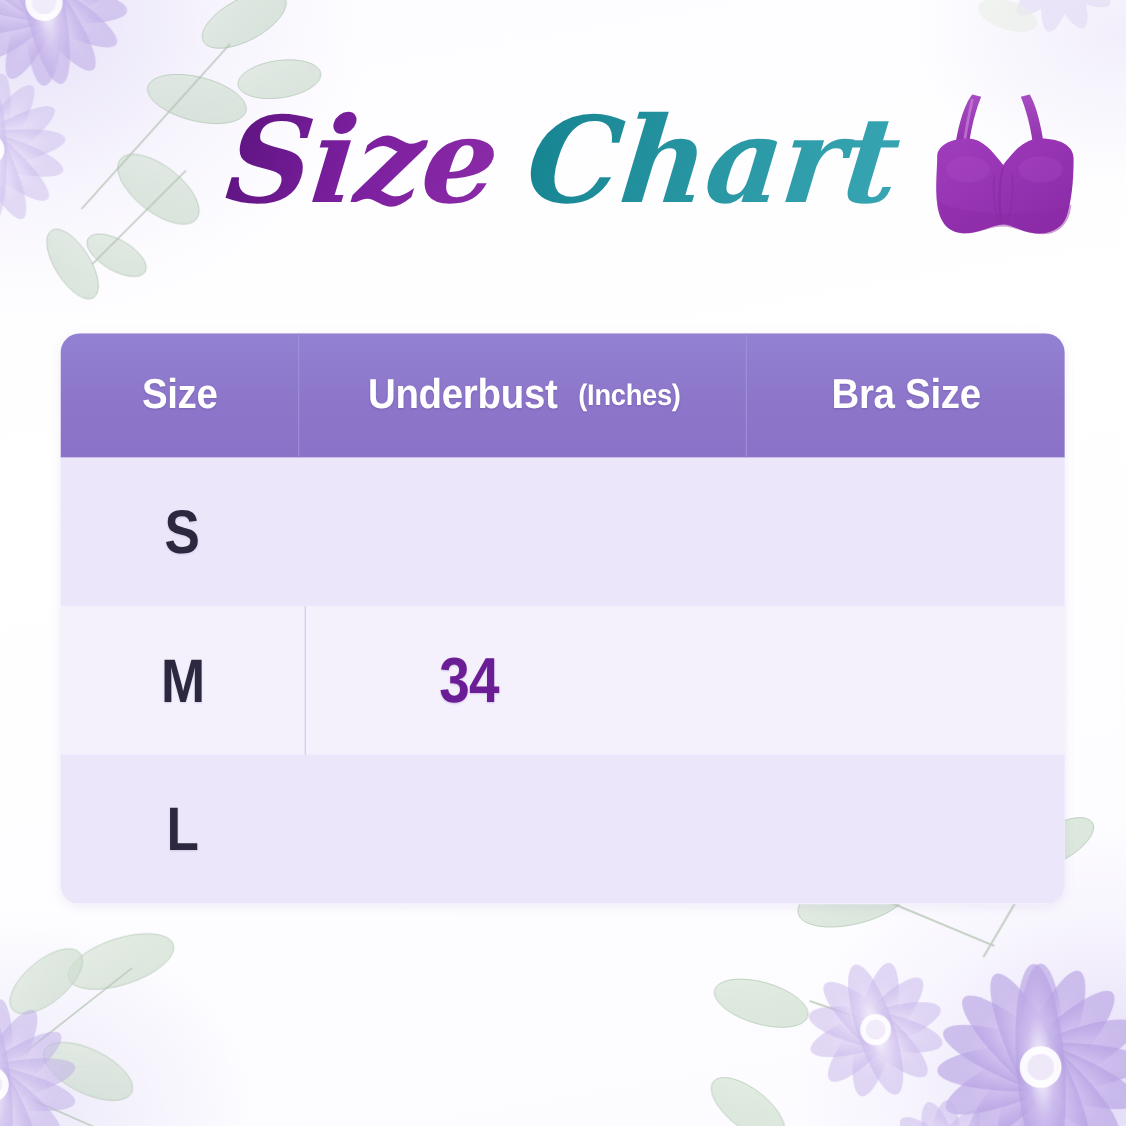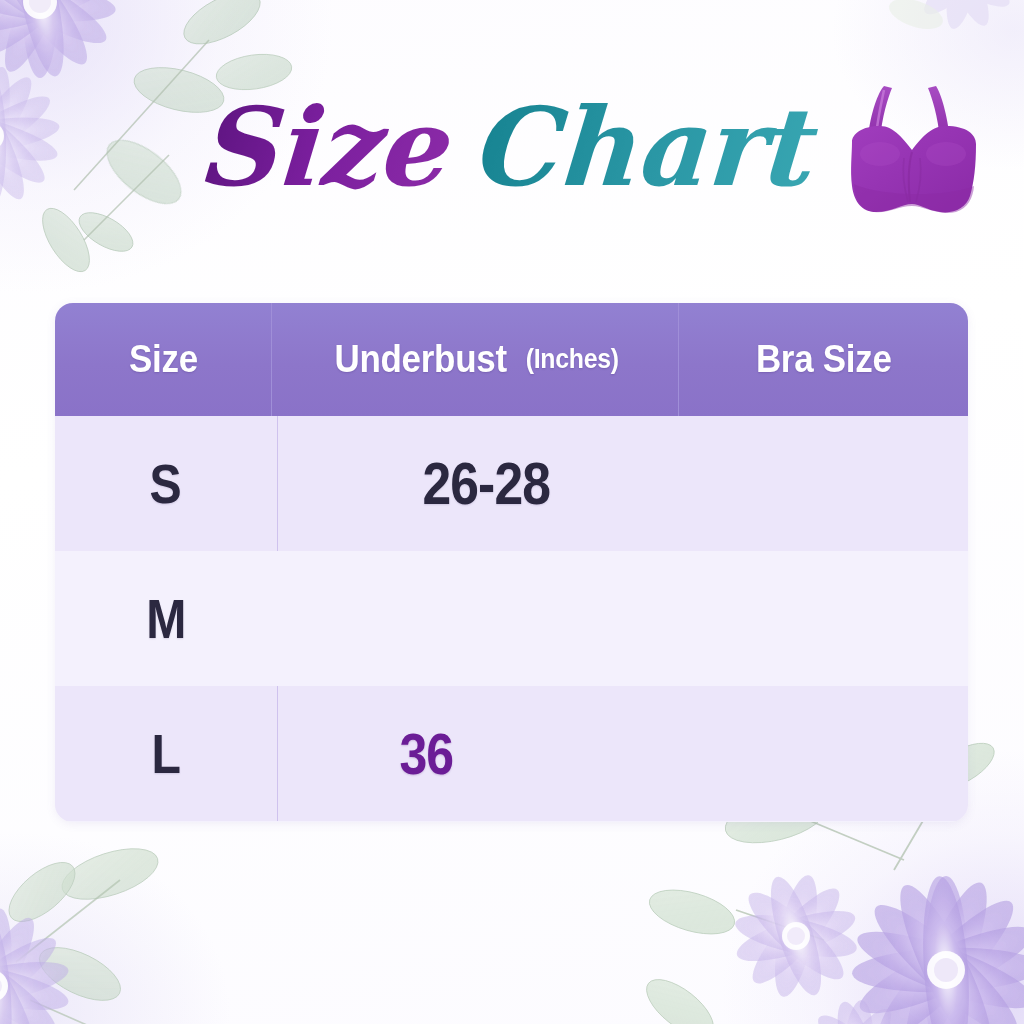--- a/index.html
+++ b/index.html
@@ -425,34 +425,31 @@
       </div>
       <div class="cell col-3">
         <span class="th-text">Bra Size</span>
       </div>
     </div>
 
     <div class="t-row t-body-row shade-a">
       <div class="cell col-1">
         <span class="td-size">S</span>
       </div>
-      <div class="cell col-2">
-        <span class="td-underbust">26-28</span>
-      </div>
     </div>
 
     <div class="t-row t-body-row shade-b">
       <div class="cell col-1">
         <span class="td-size">M</span>
       </div>
+      <div class="cell col-3">
+        <span class="td-brasize">34</span>
+      </div>
     </div>
 
     <div class="t-row t-body-row shade-a">
       <div class="cell col-1">
         <span class="td-size">L</span>
       </div>
-      <div class="cell col-3">
-        <span class="td-brasize">36</span>
-      </div>
     </div>
 
   </div>
 </div>
 
 </body></html>

